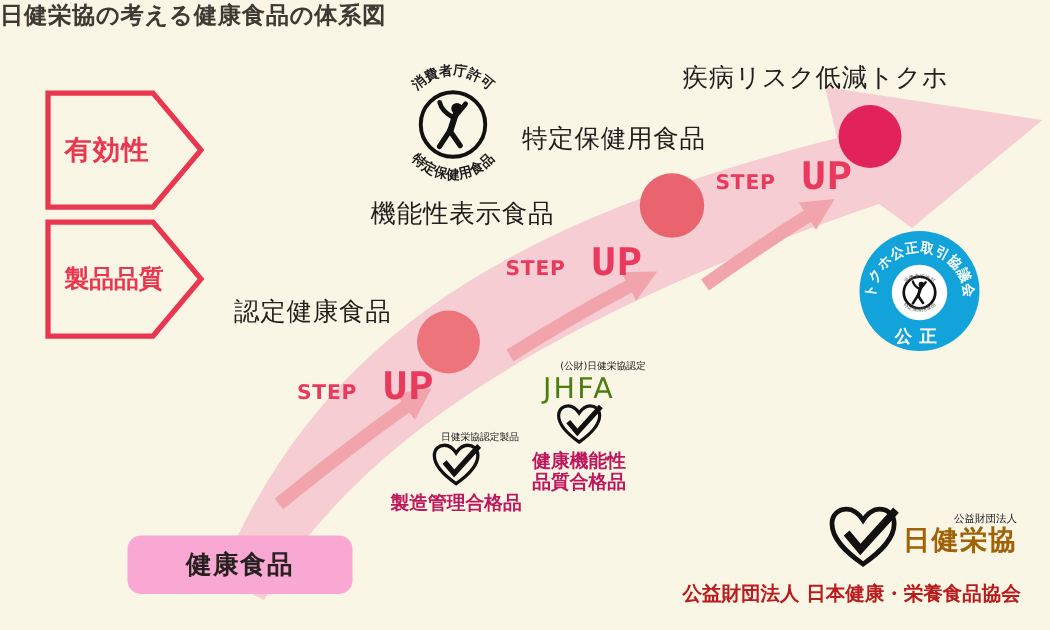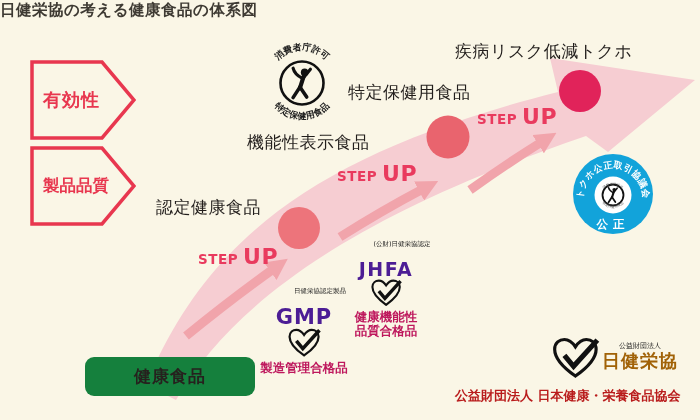--- a/index.html
+++ b/index.html
@@ -12,37 +12,37 @@
 
   .chevron { position:absolute; left:30px; width:106px; height:80px; z-index:4; }
   .chevron svg { position:absolute; left:0; top:0; }
   .chevron span { position:absolute; left:13px; top:50%; transform:translateY(-50%);
                   color:#e8374f; font-weight:bold; font-size:18px; letter-spacing:1px; }
   .chevron.small span { font-size:16.5px; letter-spacing:0; }
 
   .main-svg { position:absolute; left:0; top:0; z-index:1; }
 
   .lvl { position:absolute; color:#221e1c; font-weight:normal; font-size:17px; letter-spacing:.5px; z-index:5; white-space:nowrap; }
-  .stepup { position:absolute; display:flex; align-items:baseline; gap:5px; color:#e93a5e; font-weight:bold; z-index:5; }
+  .stepup { position:absolute; display:flex; align-items:baseline; gap:17px; color:#e93a5e; font-weight:bold; z-index:5; }
   .stepup .s1 { font-size:13.5px; letter-spacing:.5px; }
-  .stepup .s2 { font-size:22px; letter-spacing:.5px; }
+  .stepup .s2 { font-size:28px; letter-spacing:.5px;font-family:Liberation Mono, monospace; }
 
-  .basebox { position:absolute; left:85px; top:357px; width:170px; height:39px; background:#15803d;
+  .basebox { position:absolute; left:85px; top:357px; width:150px; height:39px; background:#f9a8d4;
              border-radius:9px; display:flex; align-items:center; justify-content:center;
              font-size:17px; font-weight:bold; color:#26211e; letter-spacing:1px; z-index:3; }
 
   .markcol { position:absolute; display:flex; flex-direction:column; align-items:center; z-index:5; text-align:center; }
   .markcol .tiny { font-size:6.5px; color:#191919; letter-spacing:0; line-height:1;padding-left:32px; }
-  .markcol .acr  { font-weight:bold; color:#4c1d95; line-height:1; margin-top:12px; }
+  .markcol .acr  { font-weight:normal; color:#4d7c0f; line-height:1; margin-top:2px; }
   .markcol.gmp  .acr { font-size:21px; letter-spacing:1px; }
   .markcol.jhfa .acr { font-size:19px; letter-spacing:1.5px; }
   .markcol .cap { font-size:12.5px; font-weight:bold; color:#be185d; line-height:1.15; margin-top:2px; white-space:nowrap; }
 
   .assoc-text { position:absolute; left:602px; top:341px; z-index:5; }
-  .assoc-text .tiny { font-size:7px; color:#191919; display:block; text-align:center; }
+  .assoc-text .tiny { font-size:7px; color:#191919; display:block; text-align:right; }
   .assoc-text .name { font-size:18px; font-weight:bold; color:#a16207; letter-spacing:1px; line-height:1.1; }
   .footer { position:absolute; left:455px; top:387px; font-size:13px; font-weight:600; color:#b91c1c; z-index:5; white-space:nowrap; }
 </style>
 </head>
 <body>
 
 <div class="stage">
 
   <svg width="0" height="0" style="position:absolute">
     <defs>
@@ -121,21 +121,20 @@
     <text font-size="9" font-weight="bold" fill="#1c1c1c">
       <textPath href="#tk-top" startOffset="50%" text-anchor="middle">消費者庁許可</textPath>
     </text>
     <text font-size="9" font-weight="bold" fill="#1c1c1c">
       <textPath href="#tk-bot" startOffset="50%" text-anchor="middle">特定保健用食品</textPath>
     </text>
   </svg>
 
   <div class="markcol gmp" style="left:252px; top:288px; width:104px">
     <span class="tiny">日健栄協認定製品</span>
-    <span class="acr">GMP</span>
     <svg width="35" height="31" viewBox="0 0 41 36">
       <use href="#heart-check"></use>
     </svg>
     <span class="cap">製造管理合格品</span>
   </div>
 
   <div class="markcol jhfa" style="left:334px; top:241px; width:104px">
     <span class="tiny">(公財)日健栄協認定</span>
     <span class="acr">JHFA</span>
     <svg width="33" height="29" viewBox="0 0 41 36">

